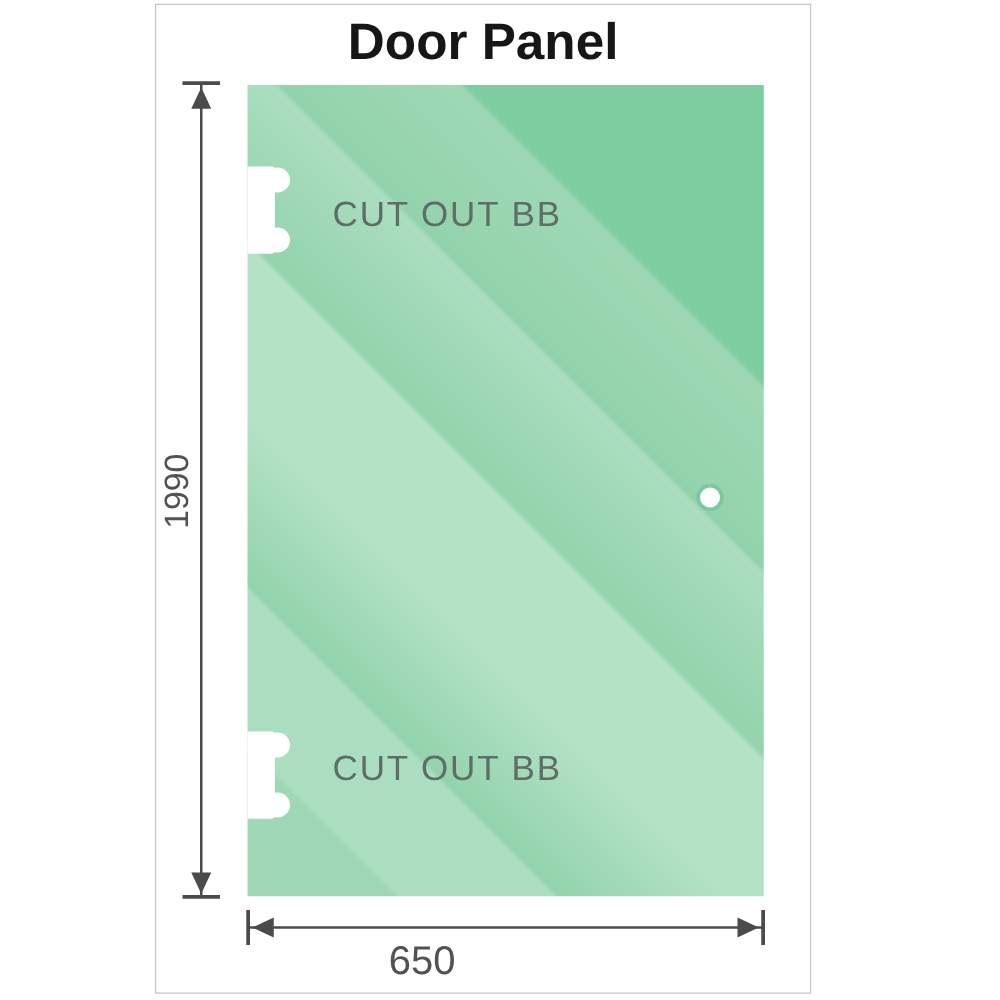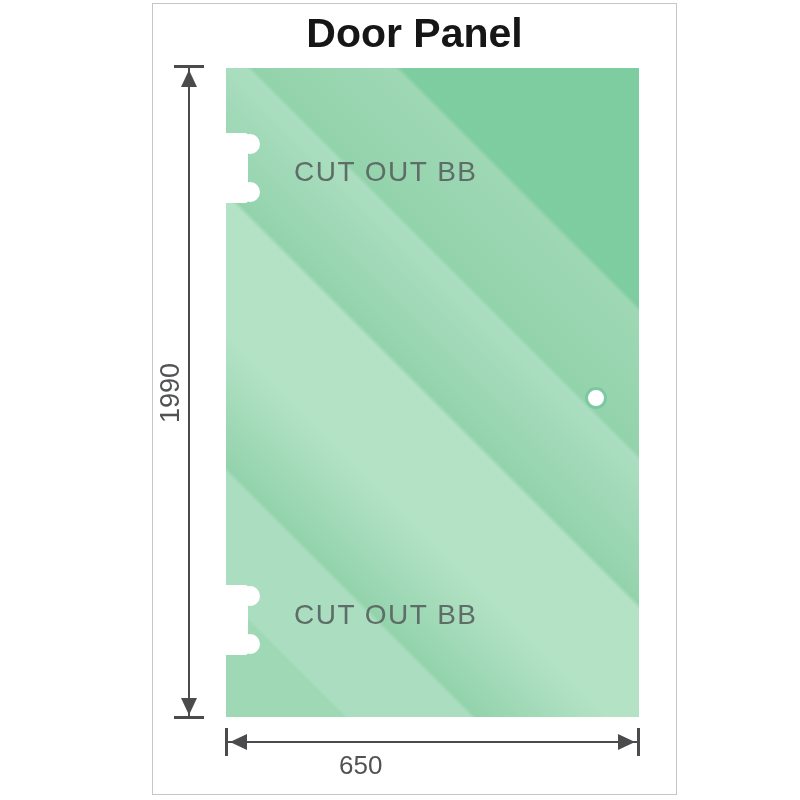--- a/index.html
+++ b/index.html
@@ -3,21 +3,21 @@
 <meta charset="utf-8">
 <style>
   :root{
     --glass-a:#9ed8b4; --glass-b:#abdec0; --glass-c:#93d3ac; --glass-d:#b3e2c5;
     --glass-e:#7ecda0; --hole-ring:#7cc8a1; --dim:#4b4b4d; --label-gray:#5e6d68;
     --num-gray:#515254; --red:#c33a2c; --frame-border:#c6c6c6; --title-color:#161616;
   }
   html,body{margin:0;padding:0;background:#ffffff;}
   #canvas{position:relative;width:800px;height:800px;background:#ffffff;overflow:hidden;
           font-family:"Liberation Sans", sans-serif;}
-  .frame{position:absolute;left:152px;top:3px;width:525px;height:792px;
+  .frame{position:absolute;left:124px;top:3px;width:525px;height:792px;
          background:#ffffff;border:1px solid var(--frame-border);box-sizing:border-box;}
   .title{position:absolute;left:0;top:6px;width:100%;text-align:center;
          font-size:41px;font-weight:bold;color:var(--title-color);letter-spacing:0px;}
   
   .panel{position:absolute;left:73px;top:64px;width:413px;height:649px;
          background:linear-gradient(45deg,
            var(--glass-a) 0%, var(--glass-a) 11%,
            var(--glass-b) 11.6%, var(--glass-b) 23%,
            var(--glass-c) 23.6%, var(--glass-d) 36%,
            var(--glass-d) 49%, var(--glass-c) 49.6%,
@@ -47,21 +47,21 @@
   
   .dim-h-line{position:absolute;left:73px;top:737px;width:413px;height:2px;background:var(--dim);}
   .tick-v{position:absolute;top:724px;width:3px;height:28px;background:var(--dim);}
   .tick-v.left{left:72px;} .tick-v.right{left:484px;}
   .arrow-left{position:absolute;left:77px;top:730px;width:0;height:0;
               border-top:8px solid transparent;border-bottom:8px solid transparent;
               border-right:17px solid var(--dim);}
   .arrow-right{position:absolute;left:465px;top:730px;width:0;height:0;
                border-top:8px solid transparent;border-bottom:8px solid transparent;
                border-left:17px solid var(--dim);}
-  .dim-h-label{position:absolute;left:186px;top:746px;font-size:26px;color:var(--num-gray);}
+  .dim-h-label{position:absolute;left:186px;top:746px;font-size:32px;color:var(--num-gray);}
 </style>
 </head>
 <body>
 
 <div id="canvas">
   <div class="frame">
 
     <div class="title">Door Panel</div>
 
     <div>

